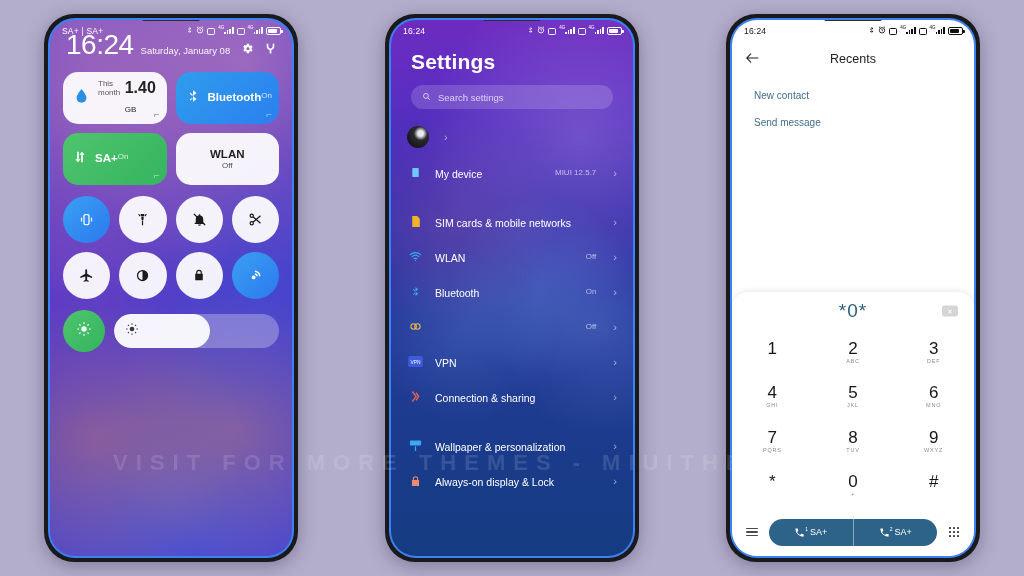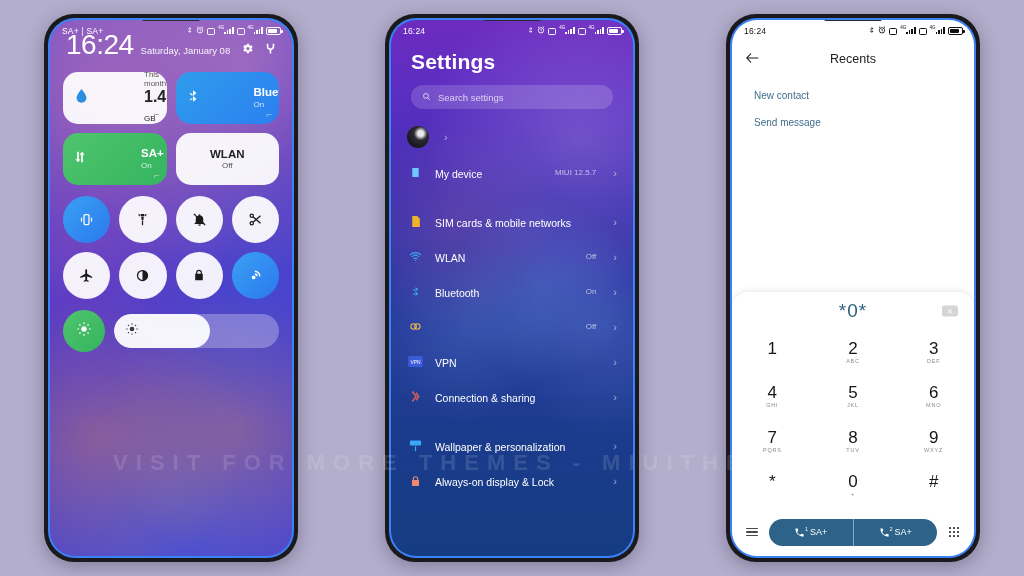--- a/index.html
+++ b/index.html
@@ -104,21 +104,21 @@
     height: 52px; border-radius: 15px; padding: 7px 10px;
     position: relative; display:flex; align-items:center; gap:8px;
     overflow:hidden;
   }
   .tile .corner {
     position:absolute; right:7px; bottom:4px; font-size:10px; opacity:.5;
   }
   .tile-white { background: rgba(255,255,255,.93); color:#222; }
   .tile-blue  { background: linear-gradient(135deg,#2f9dec,#2b7ff0); color:#fff; }
   .tile-green { background: linear-gradient(135deg,#4fc46d,#35b45f); color:#fff; }
-  .tile-txt { display:flex; flex-direction:column; line-height:1.15;margin-left:46px; }
+  .tile-txt { display:flex; flex-direction:row; line-height:1.15; }
   .tile-sub { font-size: 8px; opacity:.75; }
   .tile-big { font-size: 16px; font-weight: 700; }
   .tile-big span { font-size: 8px; font-weight:400; }
   .tile-title { font-size: 11.5px; font-weight:600; }
   .tile-state { font-size: 8px; opacity:.8; }
   .tile-wlan { flex-direction: column; align-items:center; justify-content:center; gap:1px; }
   .tile-wlan .tile-title { font-size: 11.5px; }
 
   .toggles { display:grid; grid-template-columns:repeat(4,1fr); gap:9px; margin-top: 11px; }
   .tgl {

